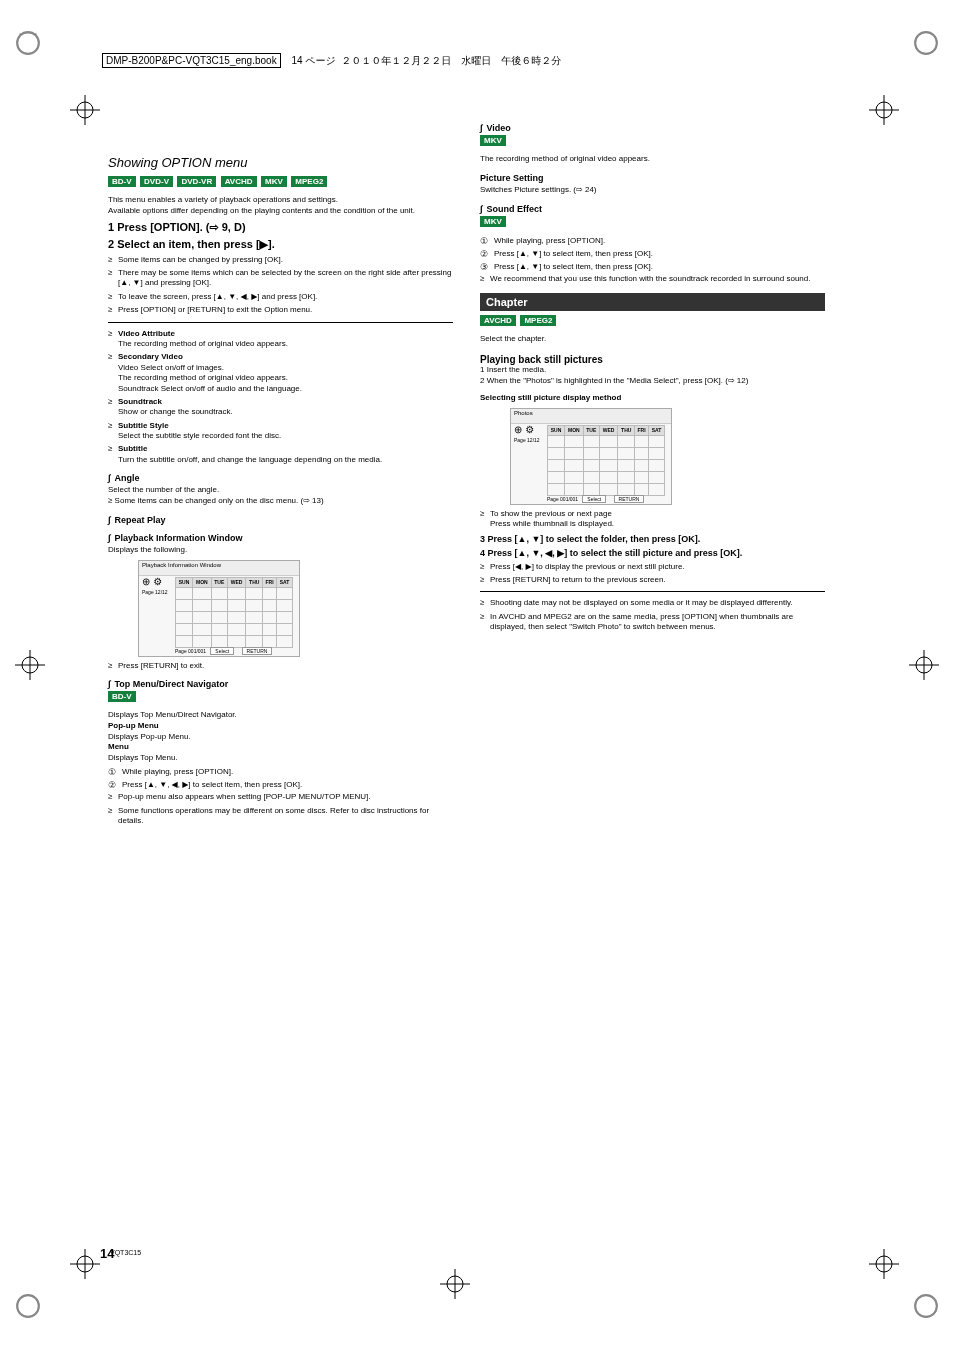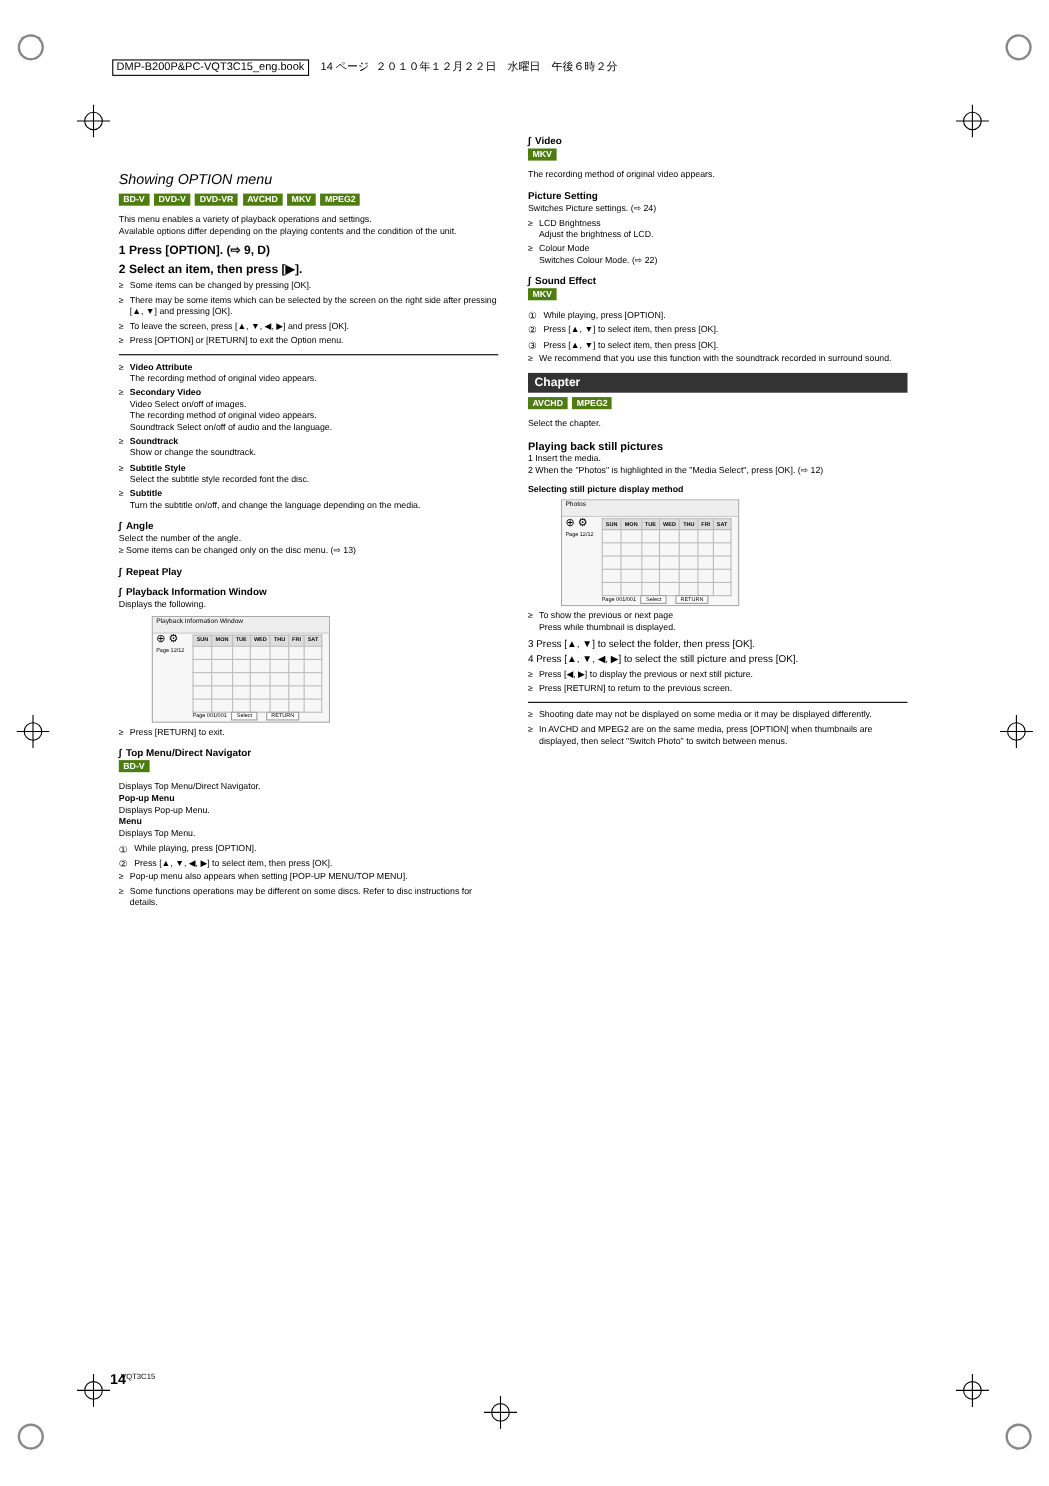--- a/index.html
+++ b/index.html
@@ -51,30 +51,30 @@
   
   .pagenum { position: absolute; bottom: 90px; font-size: 13px; font-weight: bold; }
   .pagenum-left { left: 100px; }
   .vqt { position: absolute; bottom: 95px; left: 110px; font-size: 7px; }
   
   h3 { font-size: 13px; font-weight: normal; margin: 0 0 6px 0; font-style: italic; }
   h4 { font-size: 10px; font-weight: bold; margin: 0; }
   .tag-row { margin-bottom: 8px; }
   .tag {
     display: inline-block;
-    background: #4d7c0f;
+    background: #15803d;
     color: #fff;
     font-size: 8px;
     font-weight: bold;
     padding: 1px 4px;
     margin-right: 2px;
   }
   .format-tags .tag { font-size: 8px; }
   .step { font-size: 11px; font-weight: bold; margin: 4px 0; }
-  .step.light { font-weight: normal; font-size: 9px; }
+  .step.light { font-weight: bold; font-size: 9px; }
   
   ul.bullets { list-style: none; padding: 0; margin: 2px 0; }
   ul.bullets > li { position: relative; padding-left: 10px; margin-bottom: 3px; font-size: 8px; line-height: 1.3; }
   ul.bullets > li::before { content: "≥"; position: absolute; left: 0; font-size: 8px; }
   
   .rule { border: none; border-top: 1px solid #000; margin: 6px 0; }
   .sub-h { font-size: 9px; font-weight: bold; margin: 8px 0 2px 0; }
   .sq { font-size: 9px; margin-right: 4px; }
   
   .small-body { font-size: 8px; line-height: 1.35; }
@@ -332,26 +332,20 @@
     </ul>
   </div>
 
   <div class="col col-right">
     <div class="sub-h"><span class="sq">∫</span><span>Video</span></div>
     <div class="tag-row"><span class="tag">MKV</span></div>
     <div class="small-body">The recording method of original video appears.</div>
 
     <div class="sub-h"><b>Picture Setting</b></div>
     <div class="small-body">Switches Picture settings. (⇨ 24)</div>
-    <ul class="bullets">
-      <li style="white-space:pre-line">LCD Brightness
-Adjust the brightness of LCD.</li>
-      <li style="white-space:pre-line">Colour Mode
-Switches Colour Mode. (⇨ 22)</li>
-    </ul>
 
     <div class="sub-h"><span class="sq">∫</span><span>Sound Effect</span></div>
     <div class="tag-row"><span class="tag">MKV</span></div>
     <ol class="enum">
       <li><span class="circ">①</span><span>While playing, press [OPTION].</span></li>
       <li><span class="circ">②</span><span>Press [▲, ▼] to select item, then press [OK].</span></li>
       <li><span class="circ">③</span><span>Press [▲, ▼] to select item, then press [OK].</span></li>
     </ol>
     <ul class="bullets">
         <li>We recommend that you use this function with the soundtrack recorded in surround sound.</li>

